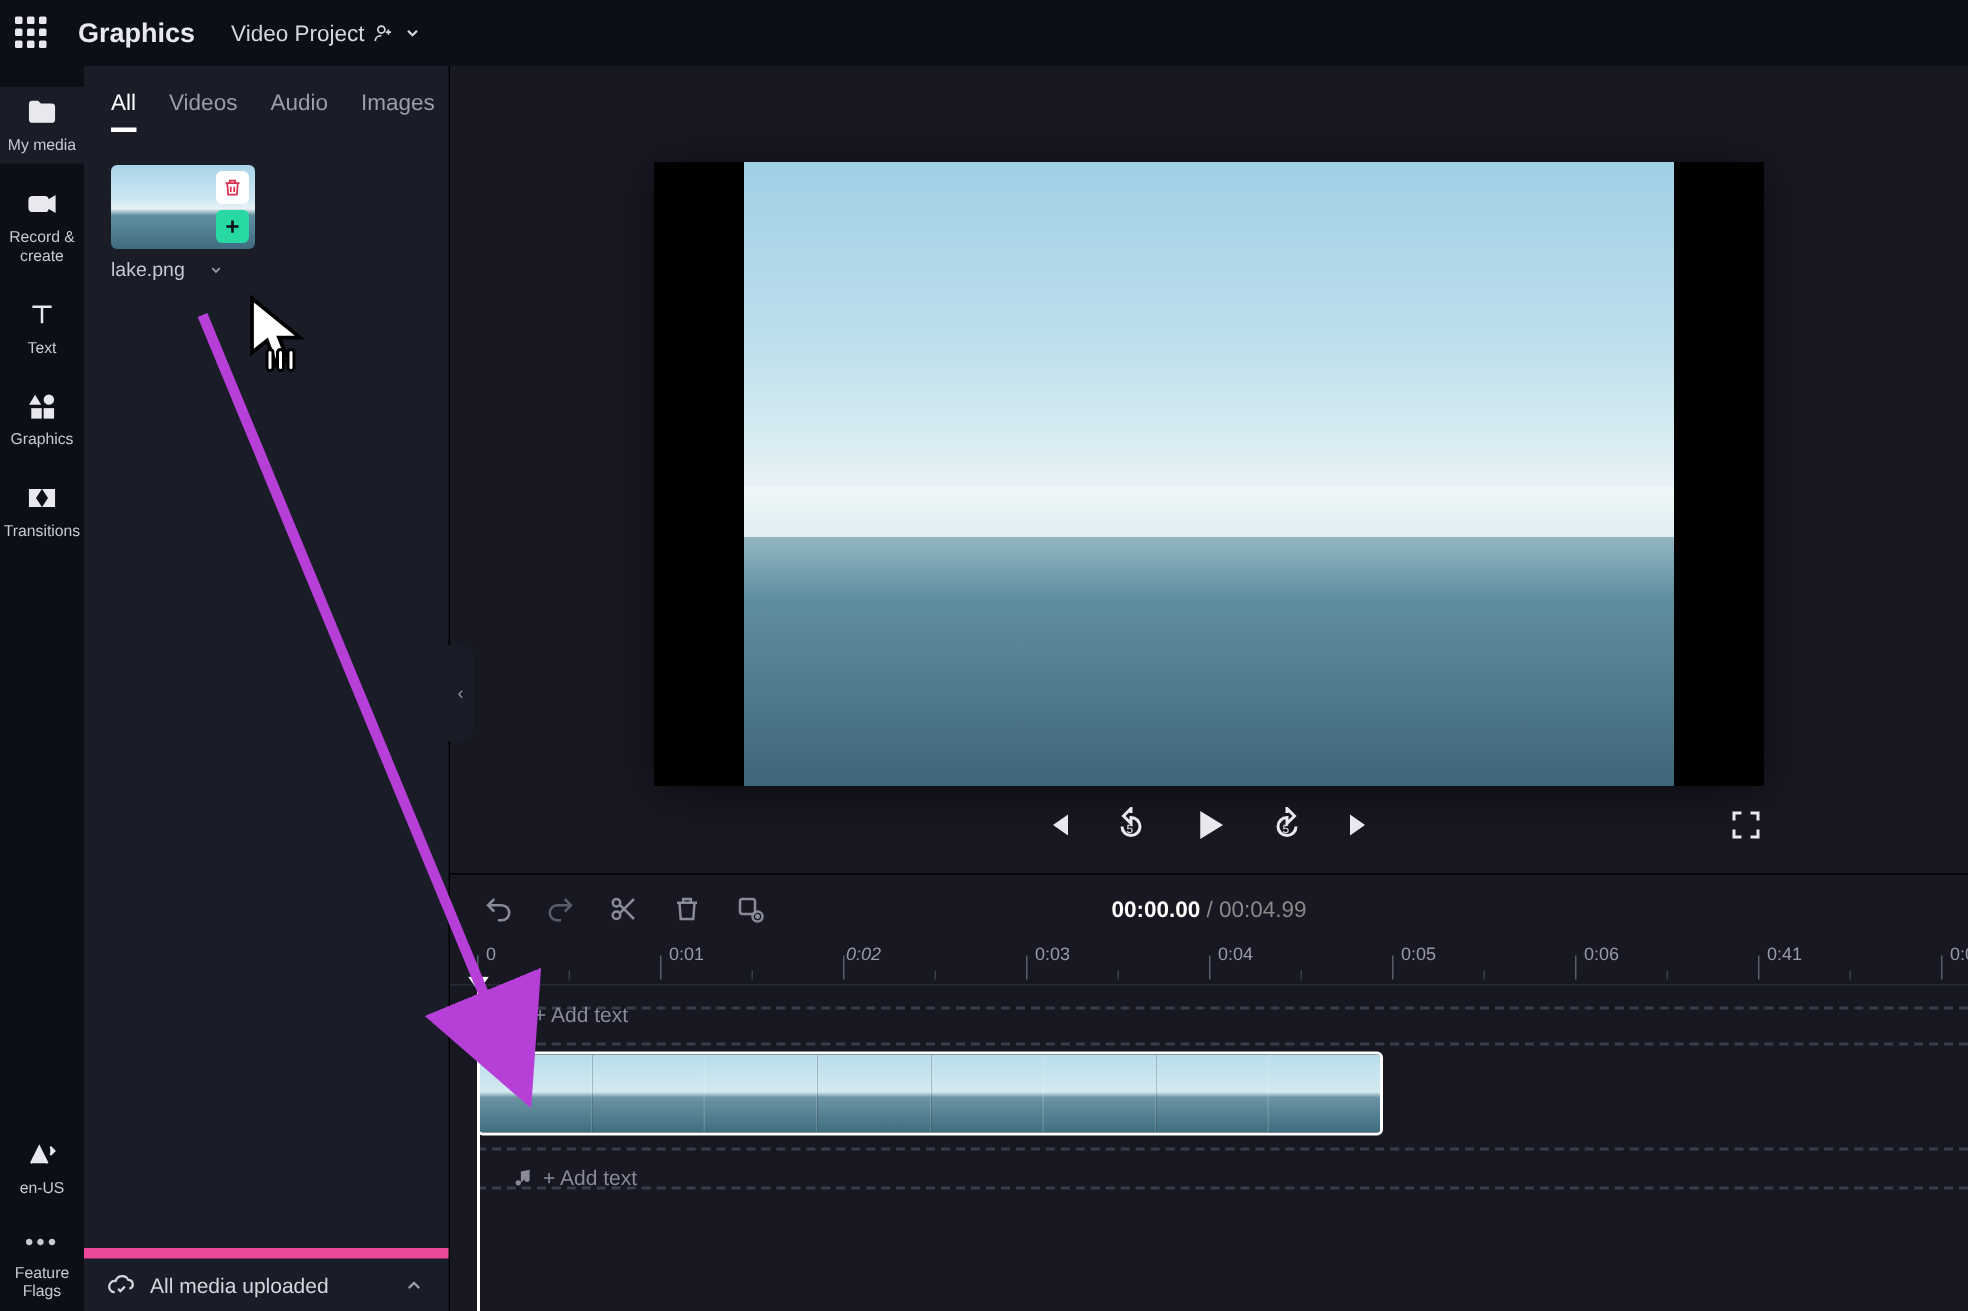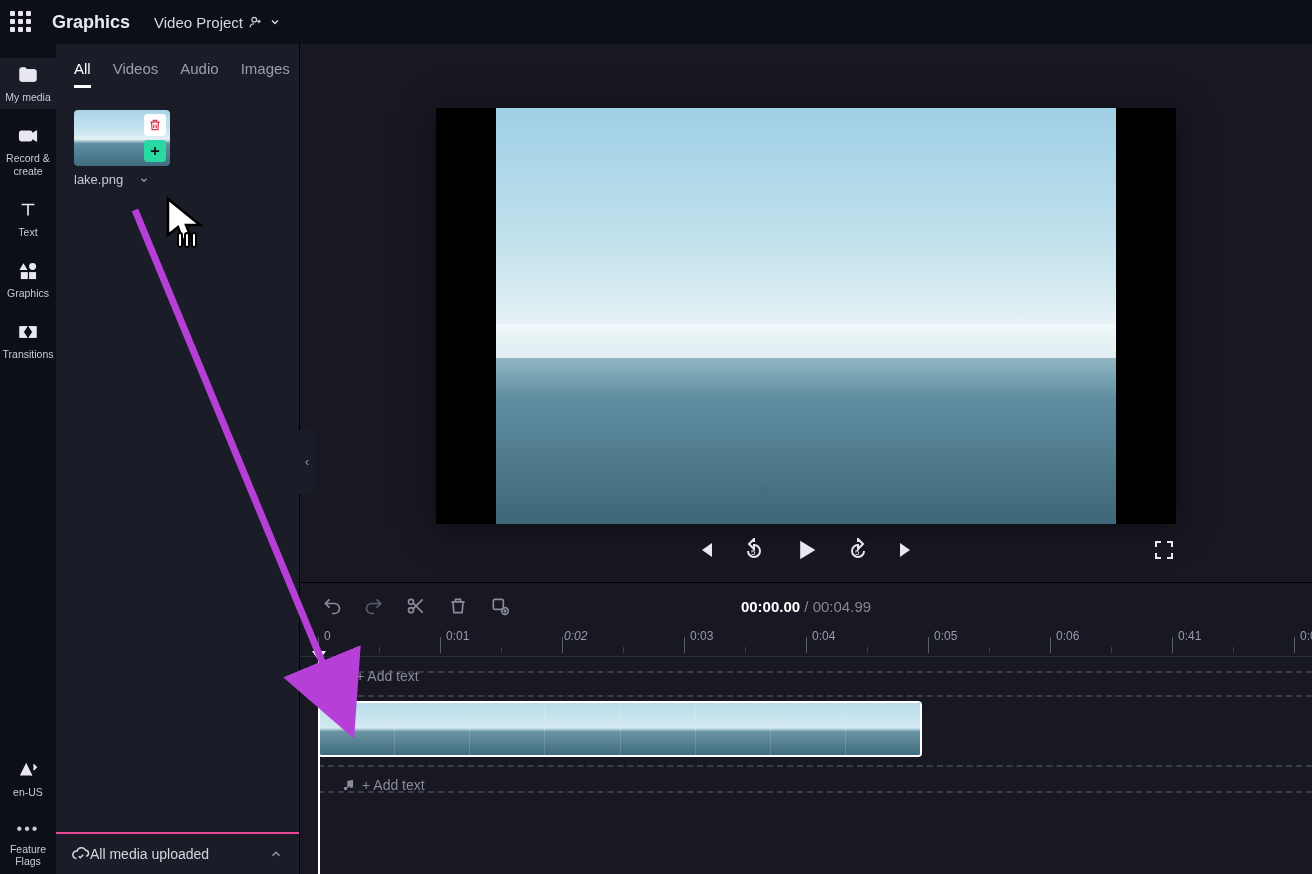--- a/index.html
+++ b/index.html
@@ -36,21 +36,21 @@
   .import-row{ padding:0 18px; display:flex; gap:2px;}
   .import-btn{ flex:1; background:#5850ec; color:#fff; border:none; height:36px; border-radius:6px 0 0 6px; font-size:15px; font-weight:500; cursor:pointer;}
   .import-dd{ width:34px; background:#4540bf; border:none; border-radius:0 6px 6px 0; color:#fff; cursor:pointer; display:flex;align-items:center;justify-content:center;}
   .thumbs { padding:14px 18px; display:flex; flex-wrap:wrap; gap:12px;}
   .thumb { width:96px;}
   .thumb-img{ width:96px; height:56px; border-radius:4px; position:relative; overflow:hidden;
      background: linear-gradient(to bottom, #a9d4e8 0%, #cfe8f2 42%, #e8f2f6 52%, #5f8ea0 60%, #3f6d7f 100%);}
   .thumb-img .del{ position:absolute; top:4px; right:4px; width:22px;height:22px; background:#fff; border-radius:4px; display:flex;align-items:center;justify-content:center;}
   .thumb-img .add{ position:absolute; bottom:4px; right:4px; width:22px;height:22px; background:#28d9a3; border-radius:4px; display:flex;align-items:center;justify-content:center; color:#0d0f17; font-weight:bold;}
   .thumb-label{ font-size:13px; color:#c9c9d4; margin-top:6px; display:flex; align-items:center; gap:16px;}
-  .panel-footer{ margin-top:auto; border-top:2px solid #ec4899; height:42px; display:flex; align-items:center; padding:4px 16px; font-size:14px; color:#d6d6de; }
+  .panel-footer{ margin-top:auto; border-top:7px solid #ec4899; height:42px; display:flex; align-items:center; padding:4px 16px; font-size:14px; color:#d6d6de; gap:10px;}
   .panel-footer .chev{ margin-left:auto;}
   
   .main { flex:1; display:flex; flex-direction:column; background:#171822; position:relative;}
   .preview-area{ height:538px; display:flex; flex-direction:column; align-items:center; justify-content:flex-start; padding-top:64px;}
   .preview-frame{ width:740px; height:416px; background:#000; display:flex; align-items:center; justify-content:center; box-shadow:0 4px 30px rgba(0,0,0,0.5);}
   .preview-img{ width:620px; height:416px;
      background: linear-gradient(to bottom, #9fcfe6 0%, #bfe0ec 30%, #d8ecf2 45%, #e8f2f6 52%, #9cbfc9 58%, #5f8ea0 70%, #3e6678 100%); position:relative;}
   .preview-img::after{ content:""; position:absolute; left:0; right:0; top:52%; height:8%; background: rgba(240,248,250,0.85);}
   .play-controls{ display:flex; gap:26px; align-items:center; margin-top:12px; width:740px; position:relative;}
   .pc-center{ margin:0 auto; display:flex; gap:26px; align-items:center;}

